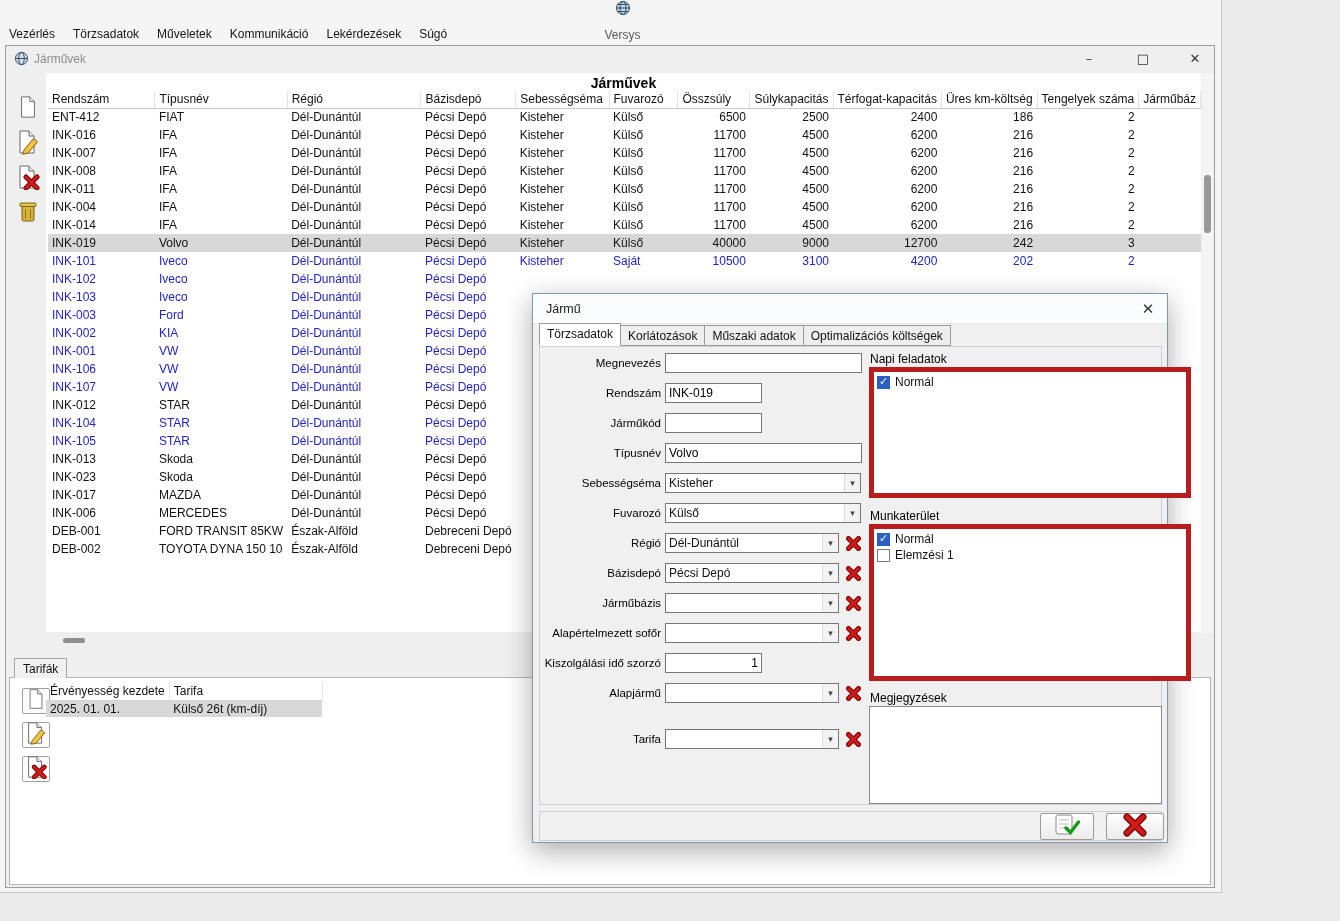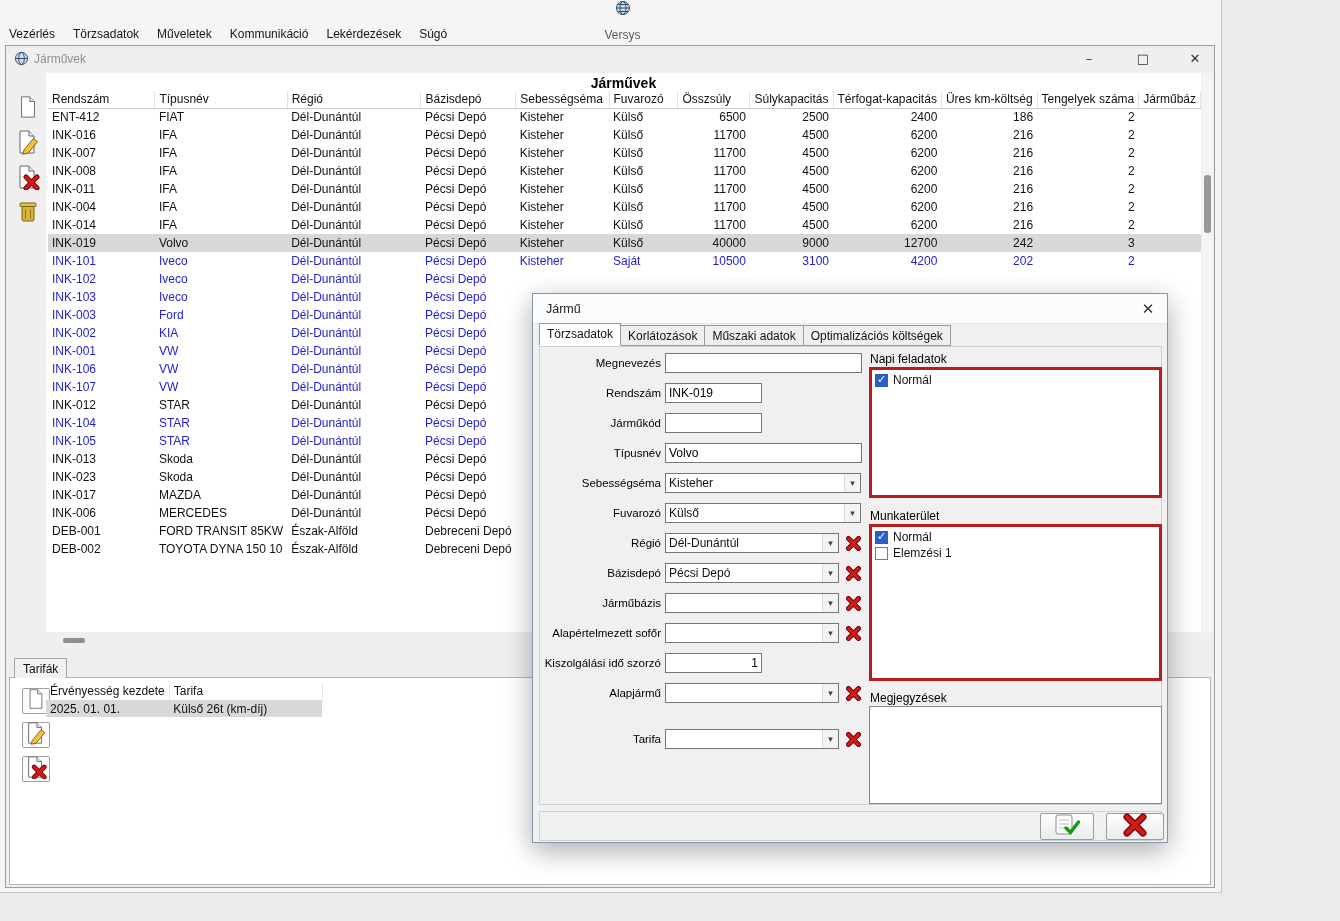--- a/index.html
+++ b/index.html
@@ -91,21 +91,21 @@
   .combo { height:20px; border:1px solid #767676; background:#fff; display:flex; align-items:stretch; }
   .combo.w { width:196px; } .combo.c { width:174px; }
   .combo-val { flex:1; font-size:12px; line-height:18px; padding:0 3px; overflow:hidden; white-space:nowrap; }
   .combo-arrow { width:16px; text-align:center; font-size:9px; line-height:18px; color:#444;
                  border-left:1px solid #dcdcdc; background:#f3f3f3; font-family:"DejaVu Sans", sans-serif; }
   .clear-btn { margin-left:6px; width:17px; height:17px; display:flex; align-items:center; justify-content:center; }
 
   .rpanel { position:absolute; left:329px; top:0; width:294px; height:100%; }
   .grp-label { position:absolute; left:1px; font-size:12px; color:#000; }
   .lbl-tasks { top:5px; } .lbl-work { top:162px; } .lbl-notes { top:344px; }
-  .listbox { position:absolute; left:0; width:293px; border:3px solid #b91c1c; background:#fff; padding:2px 3px; overflow:hidden; }
+  .listbox { position:absolute; left:0; width:322px; border:5px solid #b91c1c; background:#fff; padding:2px 3px; overflow:hidden; }
   .lb-tasks { top:20px; height:131px; } .lb-work { top:177px; height:157px; }
   .lb-item { display:flex; align-items:center; gap:5px; height:16px; font-size:12px; }
   .cb { width:13px; height:13px; border:1px solid #7a7a7a; background:#fff; flex:none; position:relative; }
   .cb.checked { background:var(--checkbox-blue); border-color:var(--checkbox-blue); }
   .cb.checked::after { content:"✓"; position:absolute; left:1px; top:-2px; color:#fff; font-size:11px;
                        font-family:"DejaVu Sans", sans-serif; }
   .notes { position:absolute; left:0; top:359px; width:293px; height:98px; border:1px solid #8a8a8a;
            background:#fff; resize:none; font-family:"Liberation Sans", sans-serif; font-size:12px; }
 
   .dlg-footer { position:absolute; left:6px; top:517px; width:623px; height:30px;

